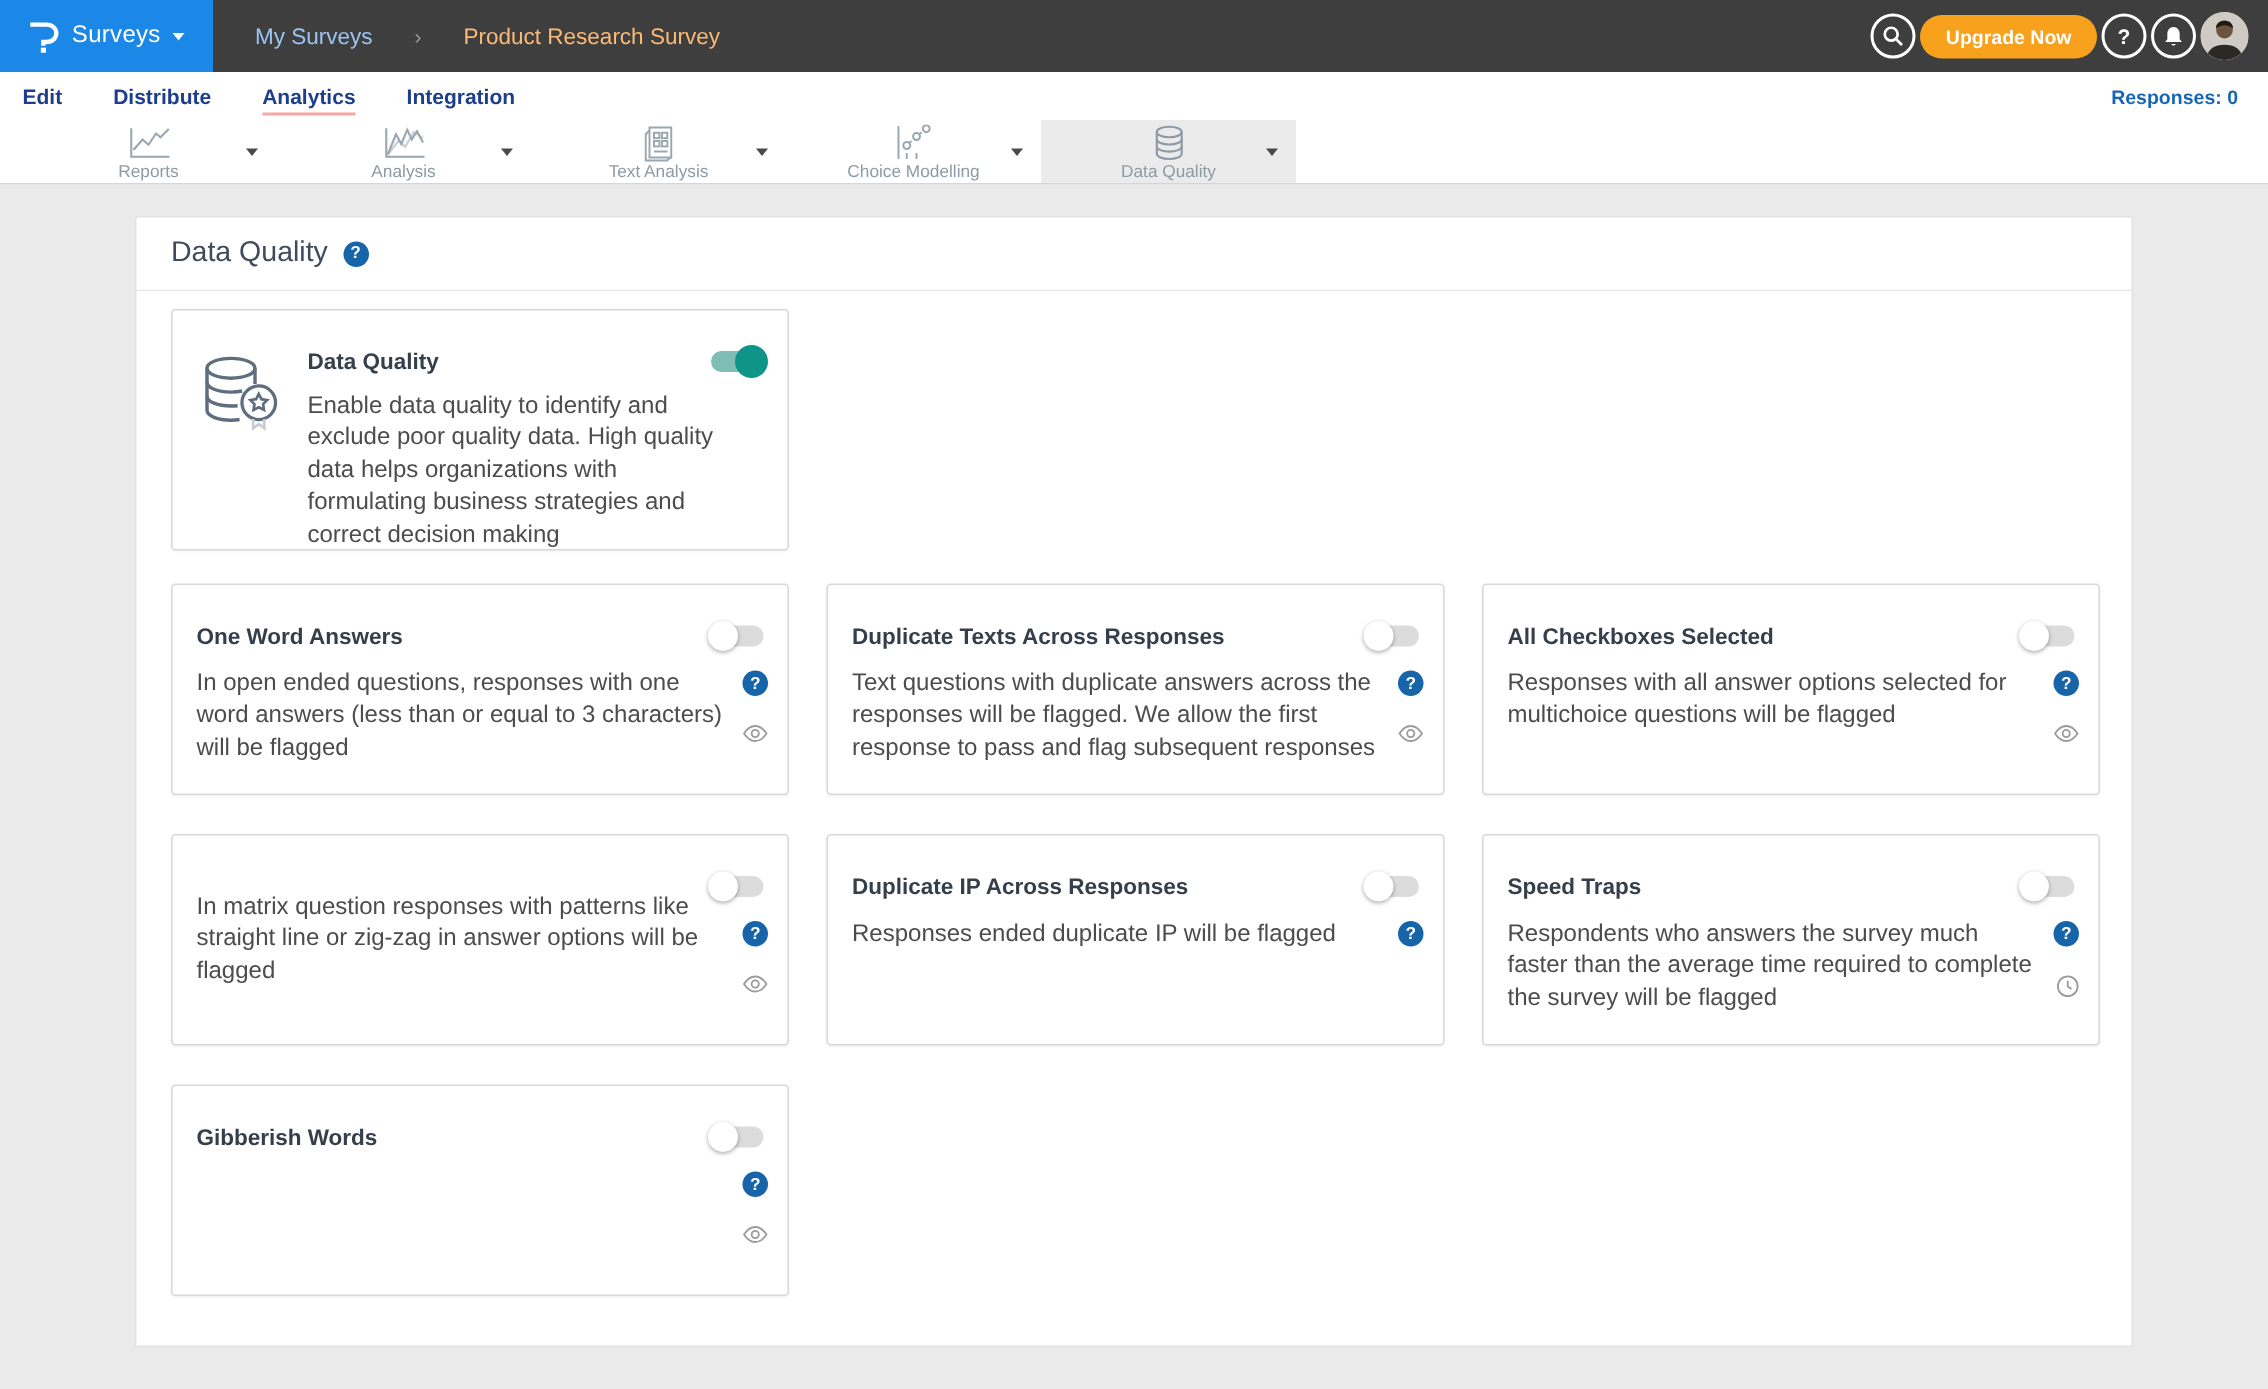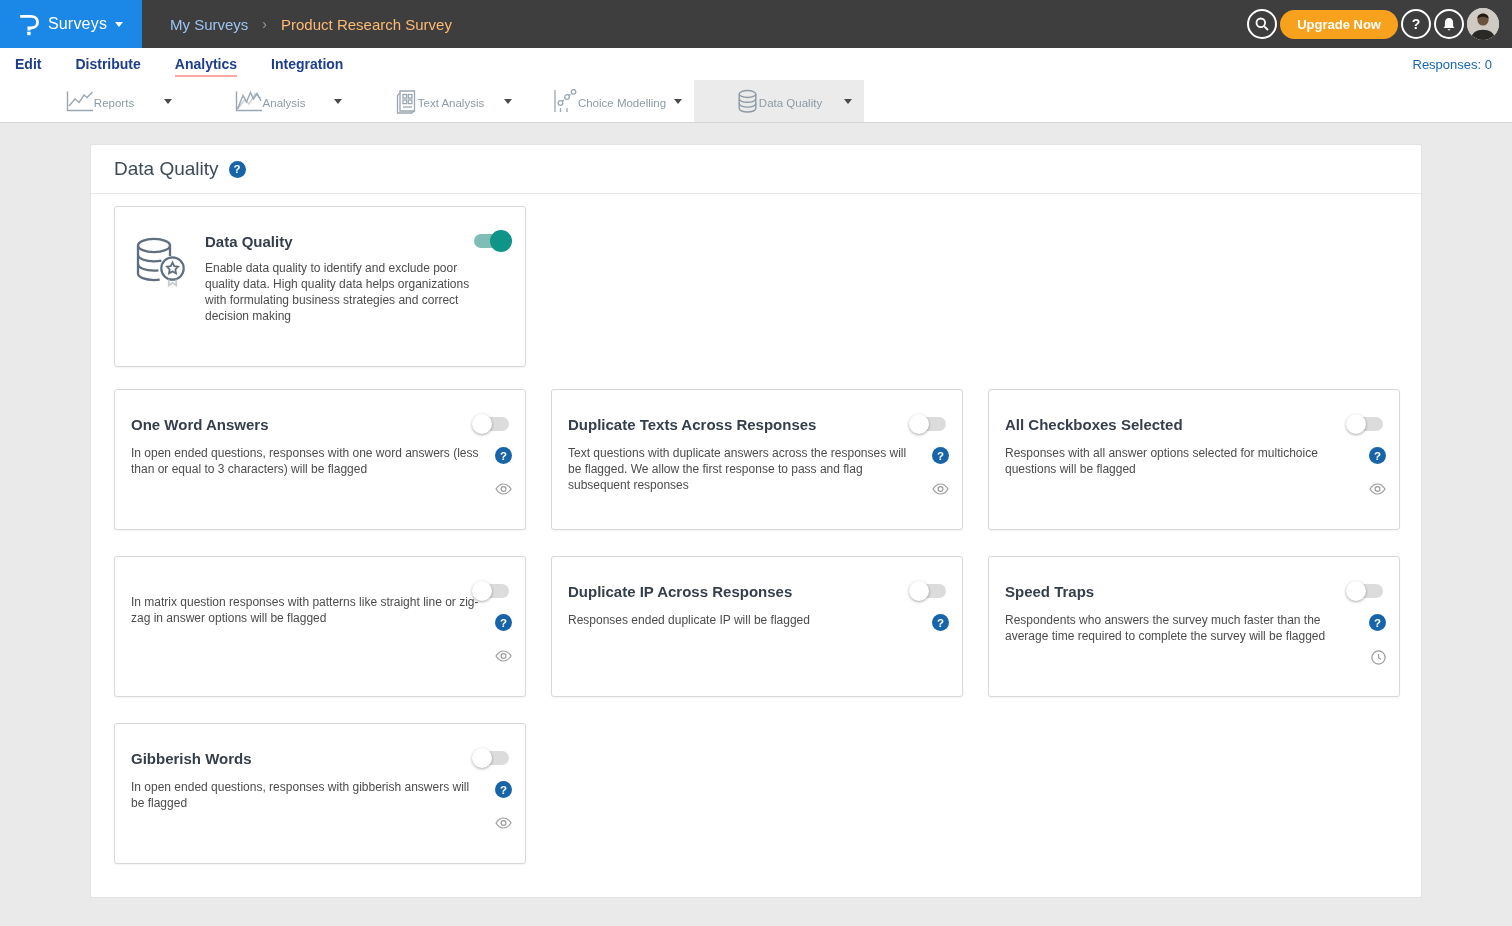--- a/index.html
+++ b/index.html
@@ -17,21 +17,21 @@
   .brand {
     width:142px; height:48px; background:#1B87E6; color:#fff;
     display:flex; align-items:center; justify-content:center; gap:8px;
     cursor:pointer; flex:0 0 auto;
   }
   .brand-name { font-size:16px; font-weight:500; letter-spacing:.2px; }
   .caret-down {
     width:0; height:0; border-left:4.5px solid transparent; border-right:4.5px solid transparent;
     border-top:5px solid #fff; display:inline-block;
   }
-  .breadcrumb { display:flex; align-items:center; margin-left:28px; gap:14px; font-size:15px; }
+  .breadcrumb { display:flex; align-items:center; margin-left:28px; gap:28px; font-size:15px; }
   .crumb-parent { color:#9CC4F2; cursor:pointer; text-decoration:none; }
   .crumb-sep { color:#9B9B9B; font-size:14px; }
   .crumb-current { color:#fdba74; }
   .topbar-right { margin-left:auto; display:flex; align-items:center; gap:3px; padding-right:13px; }
   .circle-btn {
     width:30px; height:30px; border:2px solid #fff; border-radius:50%;
     background:transparent; color:#fff; display:flex; align-items:center; justify-content:center;
     font-size:14px; font-weight:700; cursor:pointer; padding:0;
   }
   .upgrade-btn {
@@ -41,26 +41,26 @@
   }
   .avatar { width:32px; height:32px; border-radius:50%; overflow:hidden; cursor:pointer; background:#CFCBC4; }
 
   
   .subnav { height:32px; background:#fff; display:flex; align-items:center; padding:0 16px 0 15px; }
   .subnav-link {
     font-size:14px; font-weight:700; color:#1C3E8C; margin-right:34px;
     text-decoration:none; padding:4px 0 3px; cursor:pointer; border-bottom:2px solid transparent;
   }
   .subnav-link.active { border-bottom:2px solid #fca5a5; }
-  .responses { margin-left:auto; font-size:13px; font-weight:400; color:#1766B5; padding-right:4px; }
+  .responses { margin-left:auto; font-size:13px; font-weight:700; color:#1766B5; padding-right:4px; }
 
   
   .toolbar { height:43px; background:#fff; border-bottom:1px solid #D6D6D6; display:flex; padding-left:14px; }
   .tool-item {
-    width:170px; position:relative; display:flex; flex-direction:row;
+    width:170px; position:relative; display:flex; flex-direction:column;
     align-items:center; justify-content:center; cursor:pointer; padding-top:2px;
   }
   .tool-item.active { background:#EBEBEB; }
   .tool-label { font-size:11.5px; color:#8C9BA5; margin-top:1px; }
   .tool-caret {
     position:absolute; right:12px; top:19px;
     width:0; height:0; border-left:4.5px solid transparent; border-right:4.5px solid transparent;
     border-top:5px solid #4A4A4A;
   }
   .tool-icon { height:24px; display:flex; align-items:flex-end; }
@@ -79,21 +79,21 @@
   }
   .panel-body { padding:12px 23px 0; }
 
   .card {
     width:412px; background:#fff; border:1px solid #D8D8D8; border-radius:3px;
     box-shadow:0 1px 2px rgba(0,0,0,.05); position:relative; padding:26px 16px 0;
   }
   .feature-card { height:161px; padding-left:90px; }
   .feature-icon { position:absolute; left:17px; top:29px; }
   .card-title { font-size:15px; font-weight:700; color:#353F4B; margin:0; line-height:1.2; }
-  .card-desc { margin:11px 0 0; font-size:12px; color:#4C4C4C; line-height:1.34; }
+  .card-desc { margin:11px 0 0; font-size:16px; color:#4C4C4C; line-height:1.34; }
   .feature-card .card-desc { width:282px; margin-top:9px; }
   .toggle { position:absolute; right:16px; top:27px; width:35px; height:14px; border-radius:7px; cursor:pointer; }
   .toggle.off { background:#DCDCDC; }
   .toggle .knob { position:absolute; top:-3px; width:20px; height:20px; border-radius:50%; }
   .toggle.off .knob { left:-2px; background:#fff; box-shadow:0 1px 3px rgba(0,0,0,.35); }
   .toggle.on { background:#7FBDB5; }
   .toggle.on .knob { right:-3px; top:-4px; width:22px; height:22px; background:#0F9488; }
 
   .cards-grid { display:grid; grid-template-columns:repeat(3, 412px); column-gap:25px; row-gap:26px; margin-top:22px; }
   .cards-grid .card { height:141px; }
@@ -357,21 +357,20 @@
           <span class="side-icon second">
             <svg width="15" height="15" viewBox="0 0 15 15" fill="none" stroke="#9B9B9B" stroke-width="1.2">
               <circle cx="7.5" cy="7.5" r="6.6"></circle>
               <path d="M7.5 3.9 V7.7 L10 9.3"></path>
             </svg>
           </span>
         </section>
 
       <section class="card">
         <h3 class="card-title">Gibberish Words</h3>
-        <p class="card-desc">In open ended questions, responses with gibberish answers will be flagged</p>
         <div class="toggle off">
             <span class="knob"></span>
           </div>
       <span class="side-icon first">
             <span class="help-badge" style="margin-left:0;">?</span>
           </span>
           <span class="side-icon second">
             <svg width="17" height="12" viewBox="0 0 17 12" fill="none" stroke="#9B9B9B" stroke-width="1.2">
               <path d="M1 6 C3.5 2.1 6 1 8.5 1 S13.5 2.1 16 6 C13.5 9.9 11 11 8.5 11 S3.5 9.9 1 6 Z"></path>
               <circle cx="8.5" cy="6" r="2.4"></circle>

